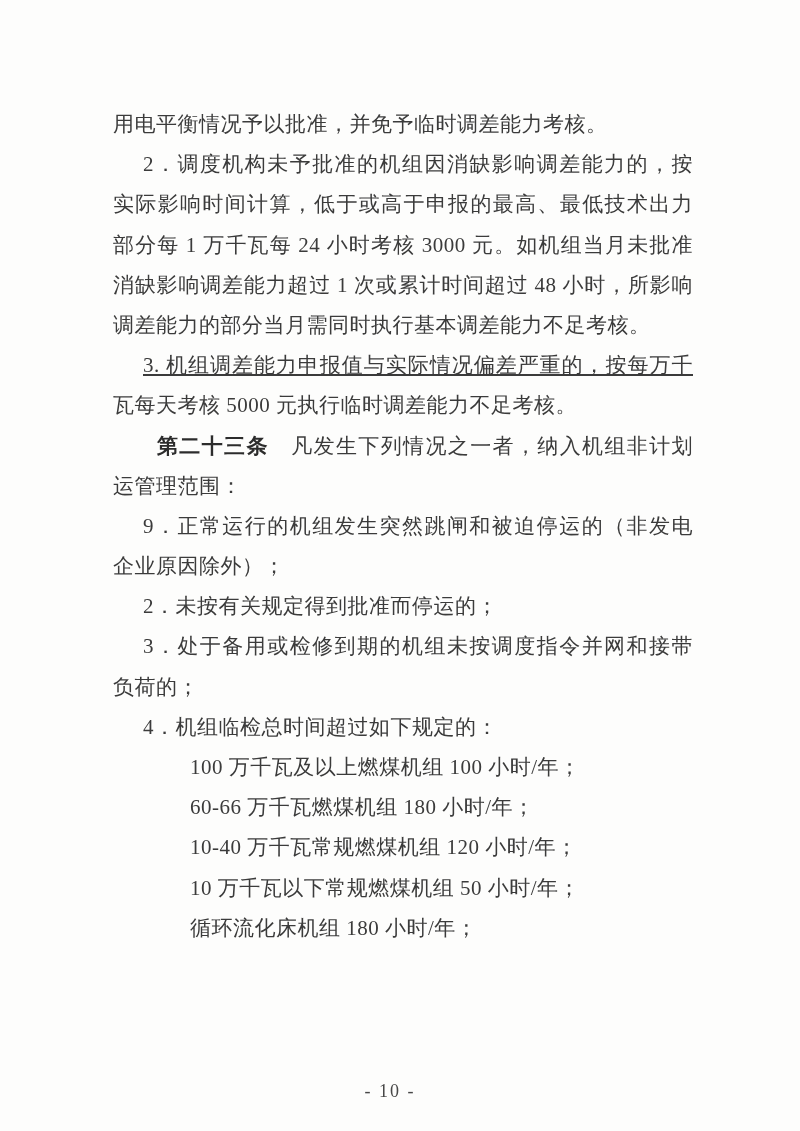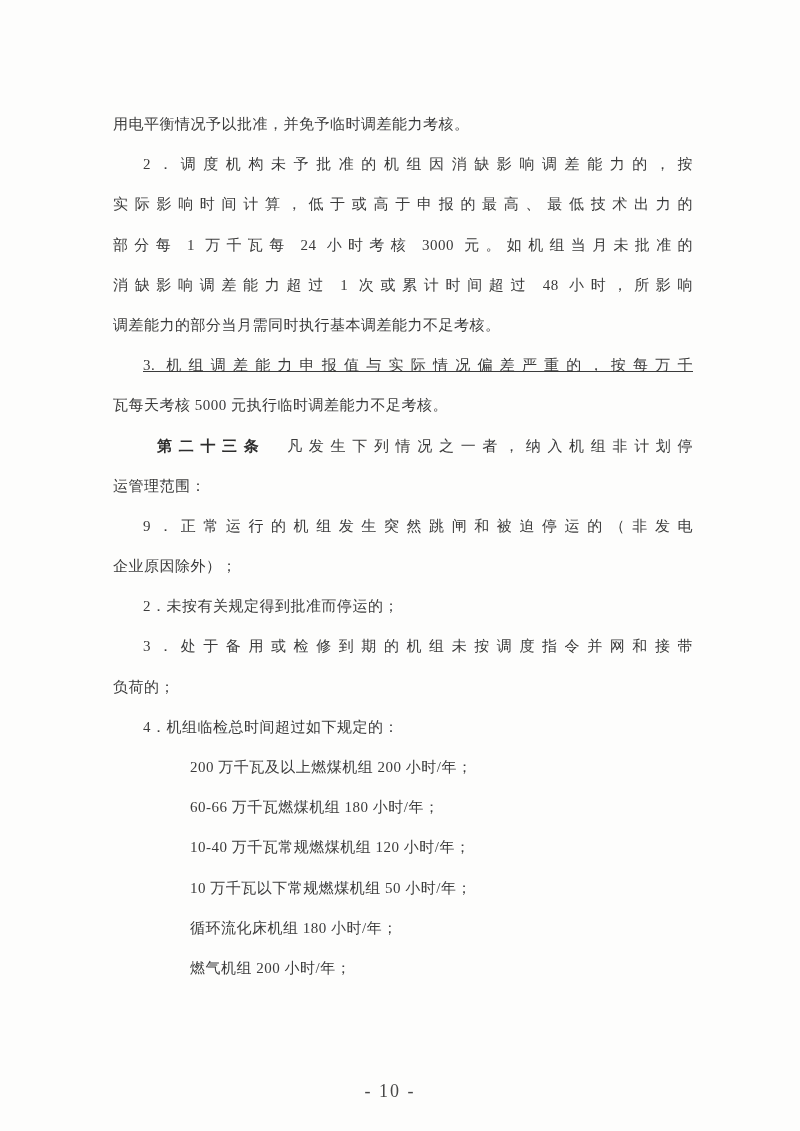--- a/index.html
+++ b/index.html
@@ -15,21 +15,21 @@
     overflow: hidden;
     font-family: "Liberation Serif", "DejaVu Serif", serif;
   }
   .text-block {
     position: absolute;
     left: 113px;
     top: 104px;
     width: 580px;
   }
   .line {
-    font-size: 15px;
+    font-size: 21px;
     line-height: 40.2px;
     height: 40.2px;
     color: #3b3b3b;
     letter-spacing: 0.5px;
     white-space: nowrap;
   }
   .line.justify {
     white-space: normal;
     text-align: justify;
     text-align-last: justify;
@@ -65,21 +65,20 @@
       <div class="line justify" style="padding-left: 30px; text-decoration: underline;"><span class="seg">3. 机组调差能力申报值与实际情况偏差严重的，按每万千</span></div>
       <div class="line" style="padding-left: 0px;"><span class="seg">瓦每天考核 5000 元执行临时调差能力不足考核。</span></div>
       <div class="line justify" style="padding-left: 44px;"><span class="seg-bold">第二十三条</span><span class="seg">　凡发生下列情况之一者，纳入机组非计划停</span></div>
       <div class="line" style="padding-left: 0px;"><span class="seg">运管理范围：</span></div>
       <div class="line justify" style="padding-left: 30px;"><span class="seg">9．正常运行的机组发生突然跳闸和被迫停运的（非发电</span></div>
       <div class="line" style="padding-left: 0px;"><span class="seg">企业原因除外）；</span></div>
       <div class="line" style="padding-left: 30px;"><span class="seg">2．未按有关规定得到批准而停运的；</span></div>
       <div class="line justify" style="padding-left: 30px;"><span class="seg">3．处于备用或检修到期的机组未按调度指令并网和接带</span></div>
       <div class="line" style="padding-left: 0px;"><span class="seg">负荷的；</span></div>
       <div class="line" style="padding-left: 30px;"><span class="seg">4．机组临检总时间超过如下规定的：</span></div>
-      <div class="line" style="padding-left: 77px;"><span class="seg">200 万千瓦及以上燃煤机组 200 小时/年；</span></div>
+      <div class="line" style="padding-left: 77px;"><span class="seg">100 万千瓦及以上燃煤机组 100 小时/年；</span></div>
       <div class="line" style="padding-left: 77px;"><span class="seg">60-66 万千瓦燃煤机组 180 小时/年；</span></div>
       <div class="line" style="padding-left: 77px;"><span class="seg">10-40 万千瓦常规燃煤机组 120 小时/年；</span></div>
       <div class="line" style="padding-left: 77px;"><span class="seg">10 万千瓦以下常规燃煤机组 50 小时/年；</span></div>
       <div class="line" style="padding-left: 77px;"><span class="seg">循环流化床机组 180 小时/年；</span></div>
-      <div class="line" style="padding-left: 77px;"><span class="seg">燃气机组 200 小时/年；</span></div>
     </div>
   <div class="footer">- 10 -</div>
 </div>
 
 </body></html>

